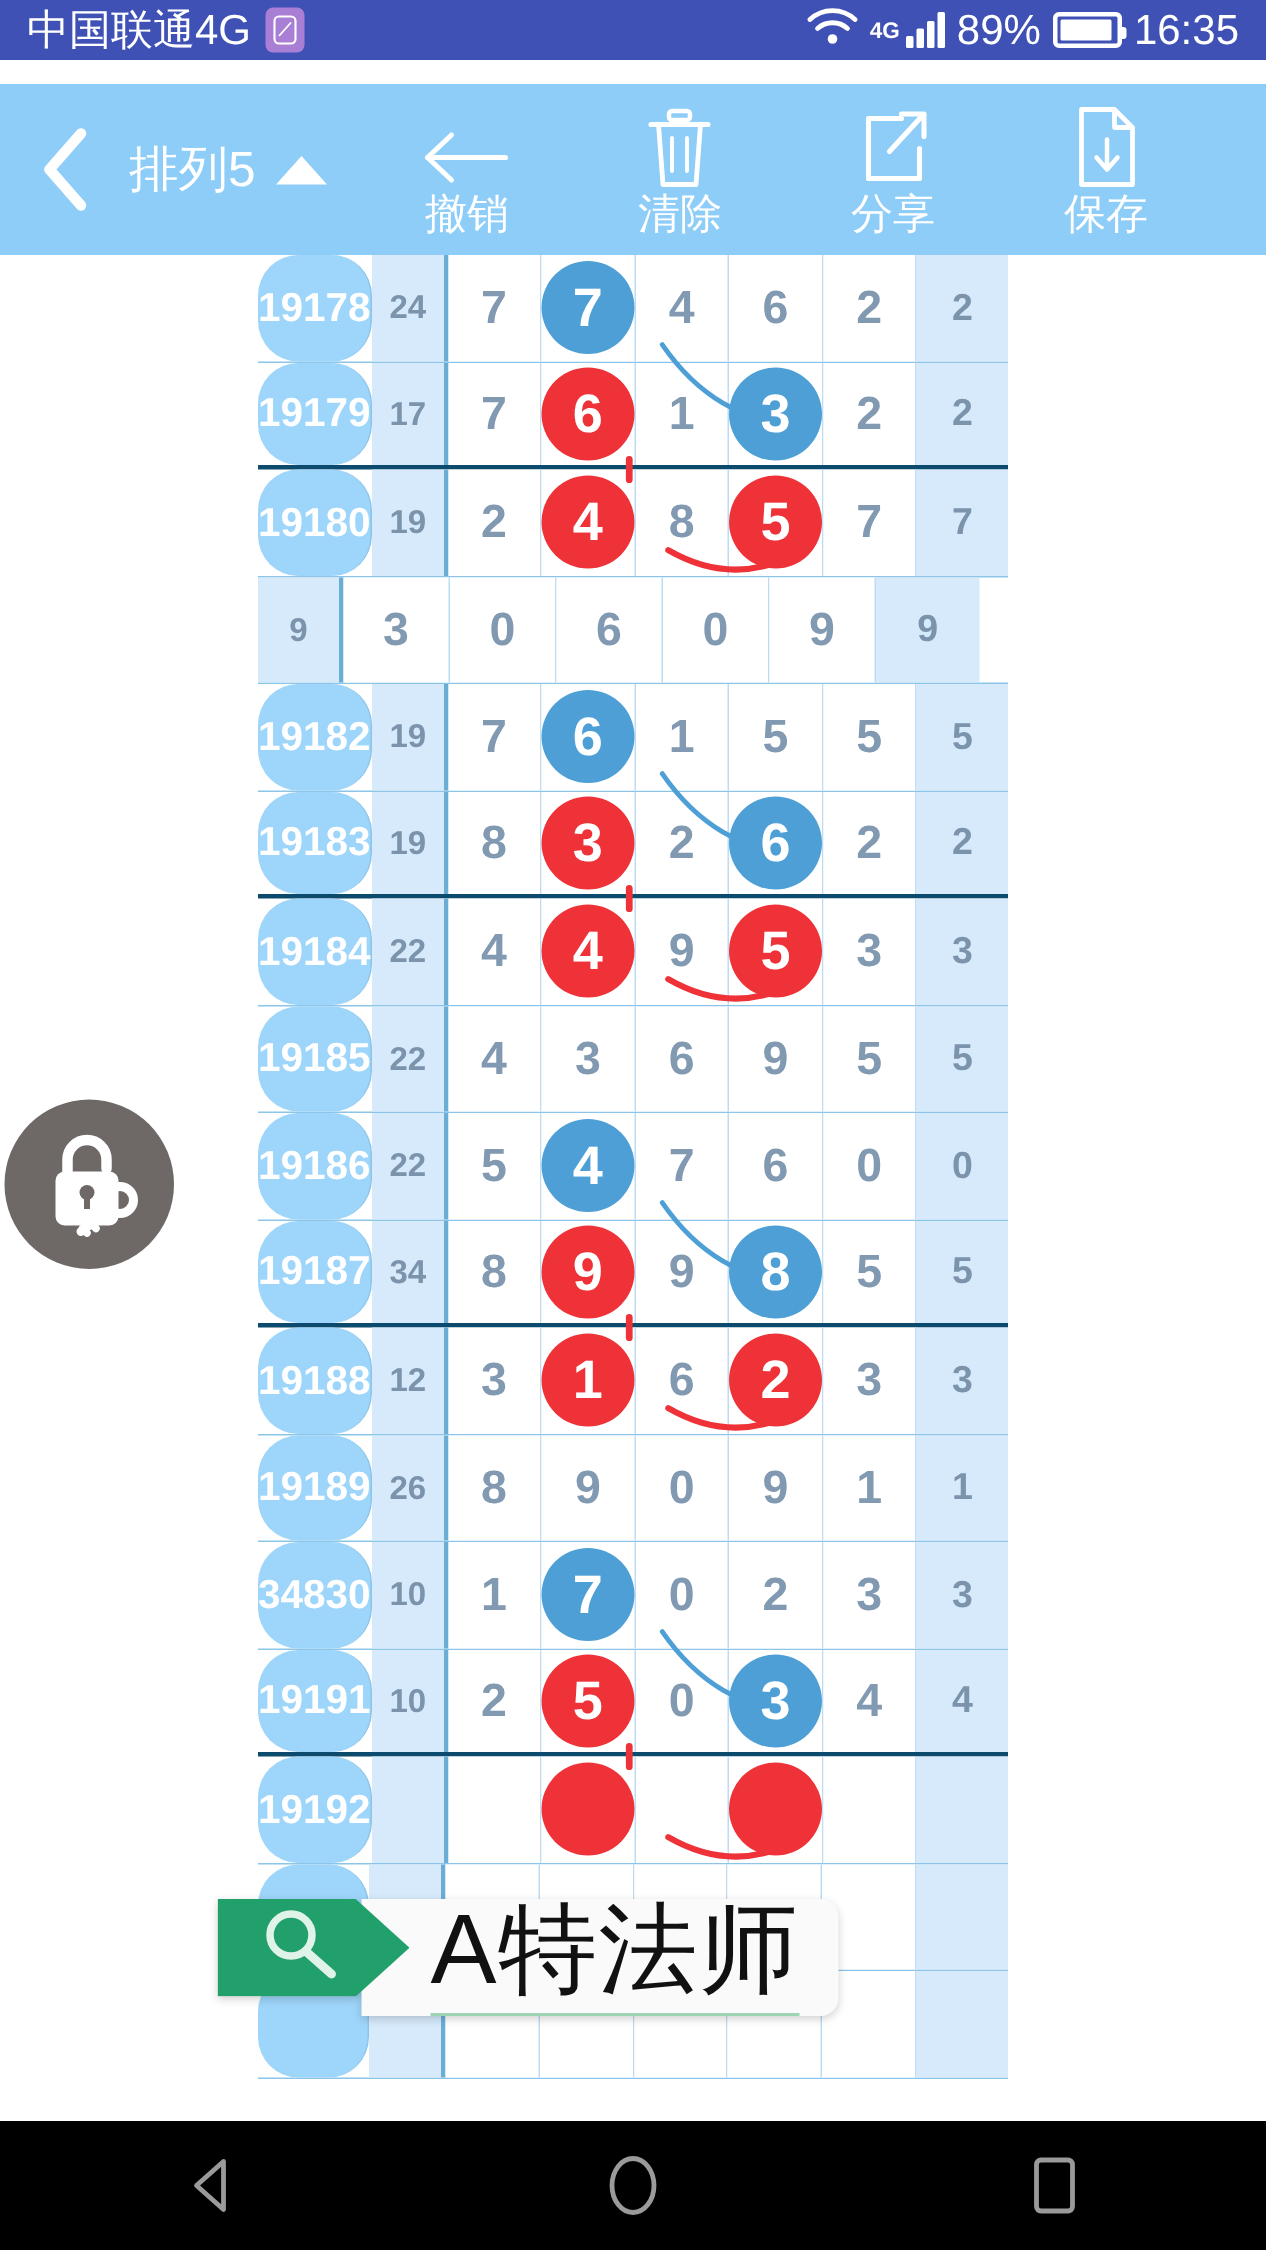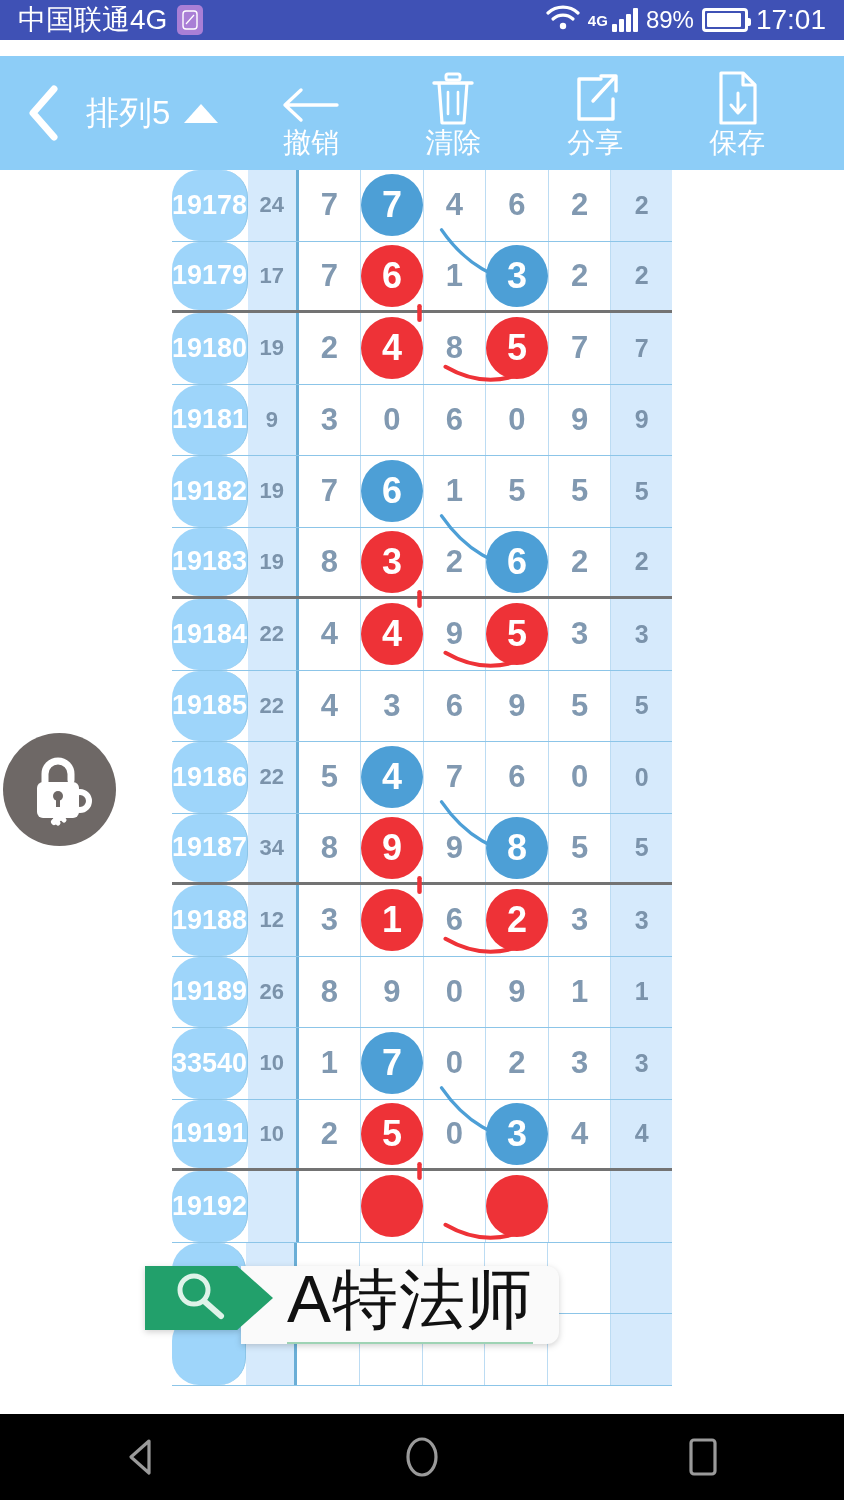--- a/index.html
+++ b/index.html
@@ -25,21 +25,21 @@
   }
   .sb-chip svg{display:block;}
   .sb-right{margin-left:auto;display:flex;align-items:center;gap:8px;}
   .sb-4g{font-size:15px;font-weight:bold;margin-right:-4px;}
   .bars{display:flex;align-items:flex-end;gap:2px;height:24px;}
   .bars i{display:block;width:5px;background:#fff;border-radius:1px;}
   .bars i:nth-child(1){height:8px;}
   .bars i:nth-child(2){height:13px;}
   .bars i:nth-child(3){height:18px;}
   .bars i:nth-child(4){height:24px;}
-  .sb-pct{font-size:24px;}
+  .sb-pct{font-size:28px;}
   .batt{
     width:46px;height:24px;border:3px solid #fff;border-radius:4px;
     position:relative;box-sizing:border-box;
   }
   .batt::after{content:"";position:absolute;right:-6px;top:7px;width:4px;height:8px;background:#fff;border-radius:0 2px 2px 0;}
   .batt span{position:absolute;left:2px;top:2px;bottom:2px;width:85%;background:#fff;border-radius:1px;display:block;}
   .sb-time{font-size:28px;}
 
   
   .toolbar{
@@ -56,21 +56,21 @@
 
   
   .sheet{
     position:absolute;left:172px;top:170px;width:500px;height:1244px;
     overflow:hidden;background:#fff;
   }
   .row{
     display:flex;height:71.5px;box-sizing:border-box;
     border-bottom:1px solid #8cc5e8;
   }
-  .row.gsep{border-bottom:3px solid #737373;}
+  .row.gsep{border-bottom:3px solid #0c4a6e;}
   .cell{
     box-sizing:border-box;display:flex;align-items:center;justify-content:center;
     position:relative;
   }
   .c-issue{
     width:84px;background:#9ed5fa;color:#fff;font-size:27px;font-weight:bold;
     border-right:1px solid #8cc5e8;
     border-radius:27px;
   }
   .c-sum{
@@ -158,21 +158,21 @@
       <span class="bars">
           <i></i>
           <i></i>
           <i></i>
           <i></i>
         </span>
       <span class="sb-pct">89%</span>
       <span class="batt">
           <span></span>
         </span>
-      <span class="sb-time">17:01</span>
+      <span class="sb-time">16:35</span>
     </div>
   </div>
 
   <div class="toolbar">
     <div class="tb-back">
       <svg width="38" height="60" viewBox="0 0 38 60">
           <path d="M30 6 L9 30 L30 54" fill="none" stroke="#fff" stroke-width="7" stroke-linecap="round" stroke-linejoin="round"></path>
         </svg>
     </div>
     <div class="tb-title">
@@ -263,21 +263,20 @@
             <div class="ball red">4</div>
           </div>
           <div class="cell c-d">8</div>
           <div class="cell c-d">
             <div class="ball red">5</div>
           </div>
           <div class="cell c-d">7</div>
           <div class="cell c-tail">7</div>
         </div>
         <div class="row">
-          <div class="cell c-issue">19181</div>
           <div class="cell c-sum">9</div>
           <div class="cell c-d">3</div>
           <div class="cell c-d">0</div>
           <div class="cell c-d">6</div>
           <div class="cell c-d">0</div>
           <div class="cell c-d">9</div>
           <div class="cell c-tail">9</div>
         </div>
         <div class="row">
           <div class="cell c-issue">19182</div>
@@ -373,21 +372,21 @@
           <div class="cell c-issue">19189</div>
           <div class="cell c-sum">26</div>
           <div class="cell c-d">8</div>
           <div class="cell c-d">9</div>
           <div class="cell c-d">0</div>
           <div class="cell c-d">9</div>
           <div class="cell c-d">1</div>
           <div class="cell c-tail">1</div>
         </div>
         <div class="row">
-          <div class="cell c-issue">33540</div>
+          <div class="cell c-issue">34830</div>
           <div class="cell c-sum">10</div>
           <div class="cell c-d">1</div>
           <div class="cell c-d">
             <div class="ball blue">7</div>
           </div>
           <div class="cell c-d">0</div>
           <div class="cell c-d">2</div>
           <div class="cell c-d">3</div>
           <div class="cell c-tail">3</div>
         </div>

